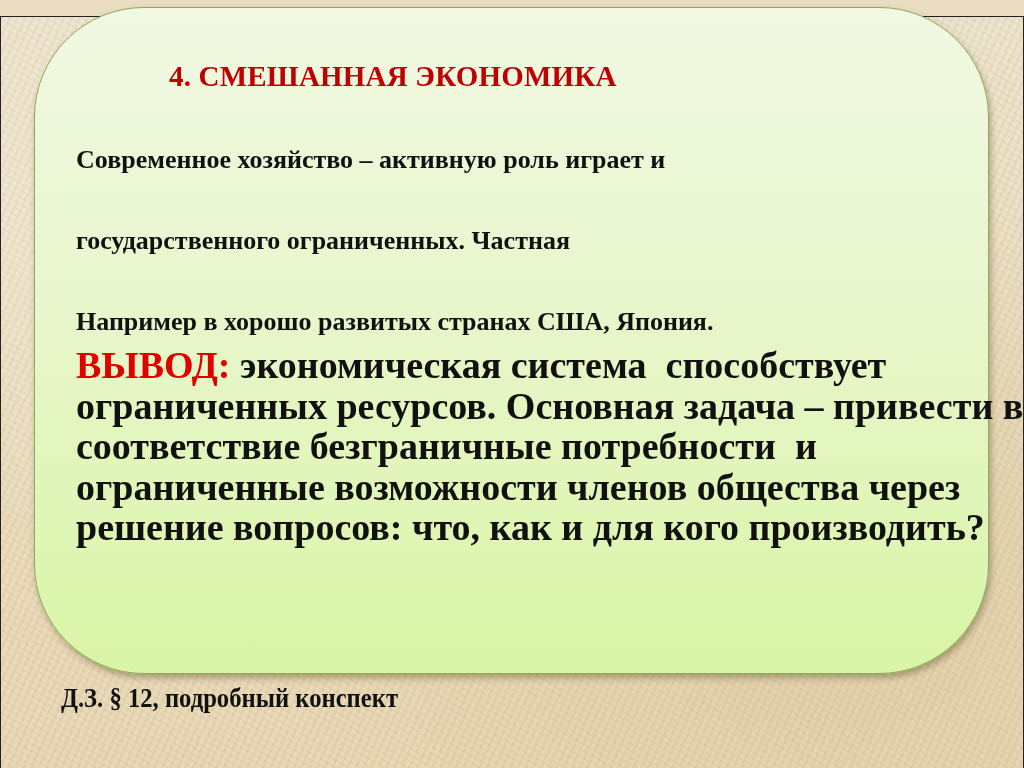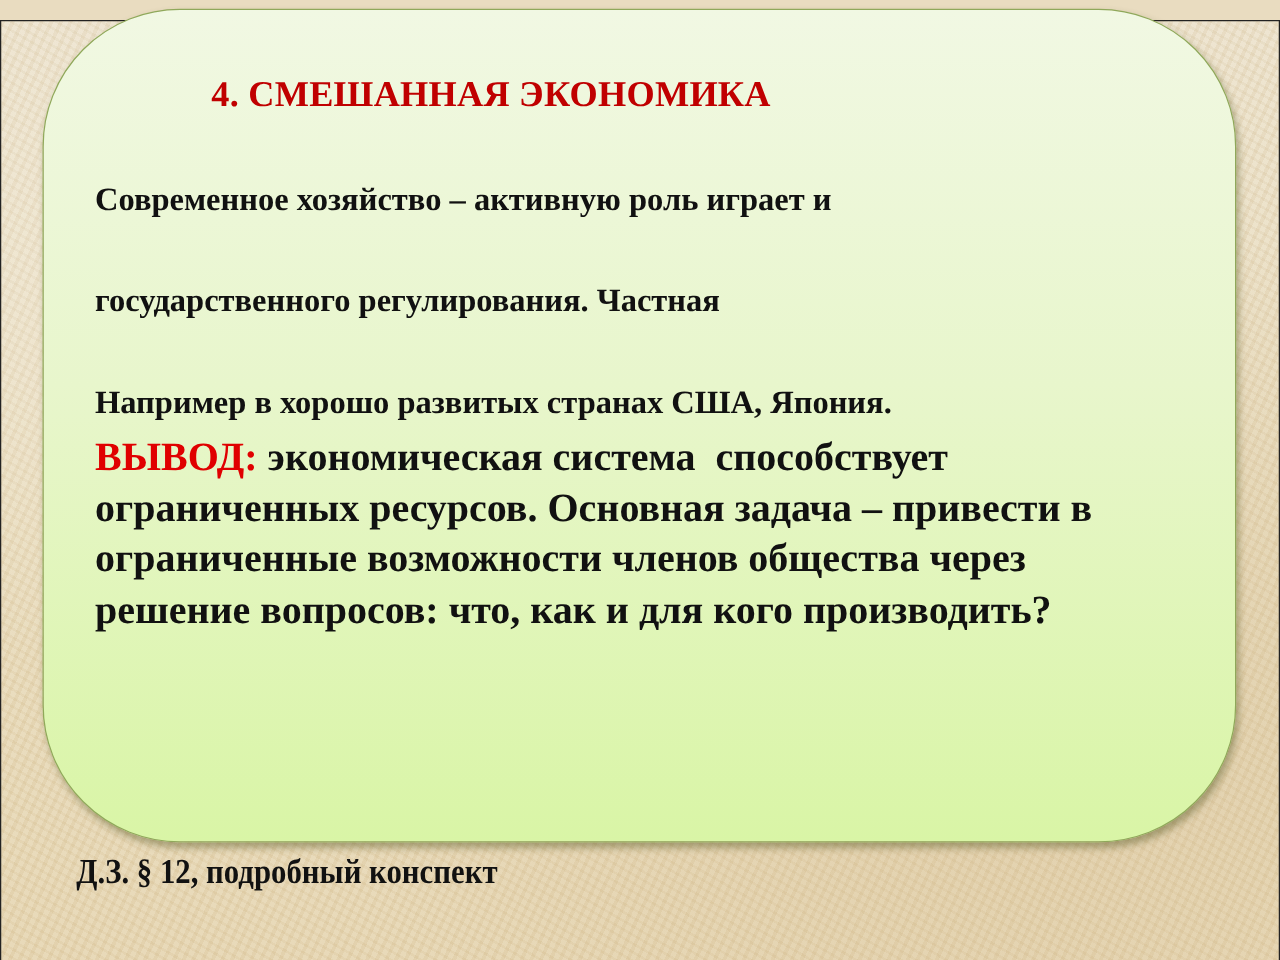--- a/index.html
+++ b/index.html
@@ -31,44 +31,45 @@
     white-space: nowrap; letter-spacing: 0.2px;
   }
   .body-text {
     position: absolute; left: 75px; top: 82px; width: 880px;
     font-size: 26px; font-weight: bold; color: #111;
     line-height: 40.5px; white-space: pre-line;
   }
   .line { display: block; white-space: pre; }
   .conclusion {
     position: absolute; left: 75px; top: 328px; width: 880px;
-    font-size: 32px; font-weight: bold; color: #111; line-height: 40.5px;
+    font-size: 38px; font-weight: bold; color: #111; line-height: 40.5px;
   }
   .red { color: #e00000; }
   .homework {
     position: absolute; left: 60px; top: 665px;
     font-size: 28px; font-weight: bold; color: #111;
     transform: scaleX(0.88); transform-origin: left center; white-space: nowrap;
   }
 </style>
 </head>
 <body>
 
 <div class="frame">
   <div class="panel"></div>
 
   <div class="title">4. СМЕШАННАЯ ЭКОНОМИКА</div>
 
   <div class="body-text">
     <span class="line">Современное хозяйство – активную роль играет и</span>
-    <span class="line">государственного регулирования. Частная</span>
+    <span class="line">государственного ограниченных. Частная</span>
     <span class="line">Например в хорошо развитых странах США, Япония.</span>
   </div>
 
   <div class="conclusion">
     <span class="line"><span class="red">ВЫВОД:</span><span> экономическая система  способствует</span></span>
     <span class="line">ограниченных ресурсов. Основная задача – привести в</span>
+    <span class="line">соответствие безграничные потребности  и</span>
     <span class="line">ограниченные возможности членов общества через</span>
     <span class="line">решение вопросов: что, как и для кого производить?</span>
   </div>
 
   <div class="homework">Д.З. § 12, подробный конспект</div>
 </div>
 
 </body></html>

